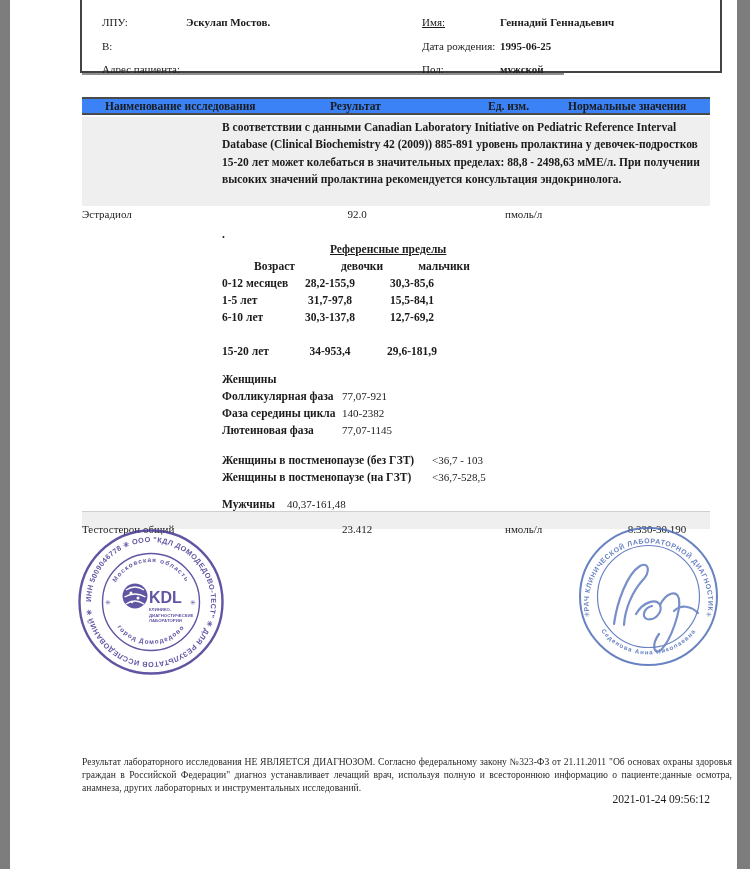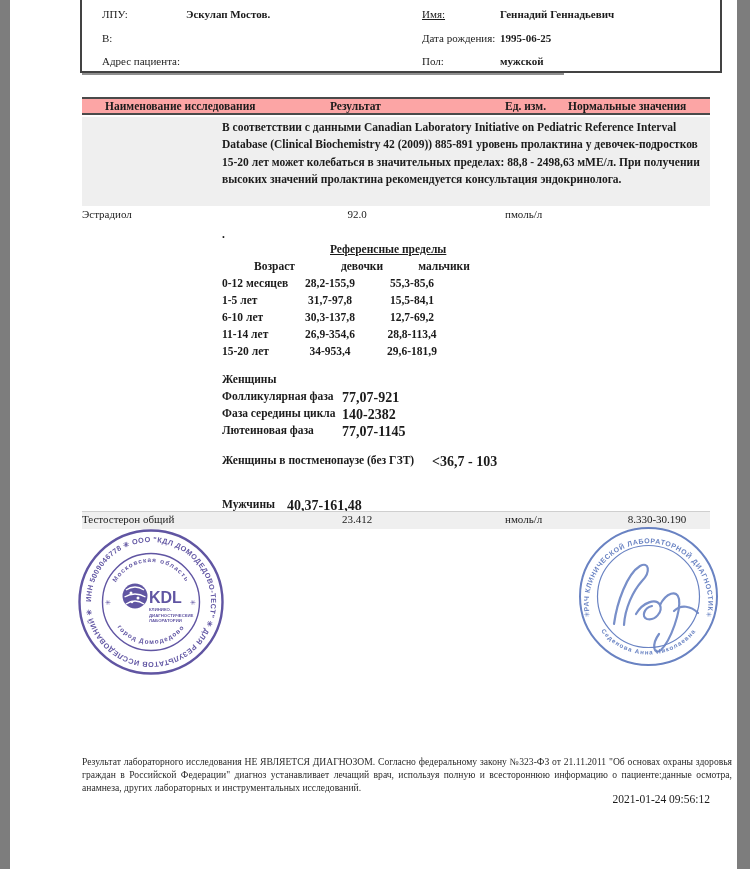--- a/index.html
+++ b/index.html
@@ -11,49 +11,49 @@
   .edge { position:absolute; top:0; bottom:0; background:#7d7d7d; }
   .edge-left { left:0; width:10px; }
   .edge-right { left:737px; width:13px; }
 
   
   .hdr-box {
     position:absolute; left:80px; top:-16px; width:642px; height:89px;
     border:2px solid #434343; background:#fff;
   }
   .hdr-shadow { position:absolute; left:82px; top:73px; width:482px; height:2px; background:#8f8f8f; }
-  .hdr-item { position:absolute; font-size:11px; white-space:nowrap; }
+  .hdr-item { position:absolute; font-size:11px; white-space:nowrap;margin-top:8px; }
   .hdr-val { font-weight:bold; }
 
   
   .tbl-head {
     position:absolute; left:82px; top:97px; width:628px; height:18px;
-    background:#fca5a5; border-top:2px solid #4a4a4a; border-bottom:2px solid #4a4a4a;
+    background:#3b82f6; border-top:2px solid #4a4a4a; border-bottom:2px solid #4a4a4a;
     font-weight:bold; font-size:11.5px;
   }
   .tbl-head span { position:absolute; top:1px; white-space:nowrap; }
   .comment-block {
     position:absolute; left:82px; top:117px; width:628px; height:89px;
     background:#efefef; padding:2px 10px 0 140px;
     font-weight:bold; font-size:11.5px; line-height:17.4px;
   }
   .row { position:absolute; left:82px; width:628px; height:17px; font-size:11px; }
   .row .name { position:absolute; left:0; white-space:nowrap; }
   .row .result { position:absolute; left:200px; width:150px; text-align:center; font-weight:normal; }
   .row .units { position:absolute; left:423px; white-space:nowrap; }
   .row .normal { position:absolute; left:500px; width:150px; text-align:center; white-space:nowrap; }
-  .row-testosterone { background:#efefef; border-top:1px solid #cfcfcf; padding-top:1px; height:18px; }
+  .row-testosterone { background:#efefef; border-top:1px solid #cfcfcf; padding-top:11px; height:18px; }
 
   
   .ref { position:absolute; font-weight:bold; font-size:11.5px; white-space:nowrap; }
   .ref-c2 { position:absolute; left:292px; width:76px; text-align:center; }
   .ref-c3 { position:absolute; left:372px; width:80px; text-align:center; }
   .ref-line { position:absolute; left:0; width:750px; height:17px; }
   .ref-line .lab { position:absolute; left:222px; font-weight:bold; font-size:11.5px; white-space:nowrap; }
-  .ref-line .val { position:absolute; font-weight:bold; font-size:14px; white-space:nowrap; }
+  .ref-line .val { position:absolute; font-weight:normal; font-size:11px; white-space:nowrap; }
 
   
   .stamp { position:absolute; }
   .stamp svg { display:block; }
 
   
   .footer-text {
     position:absolute; left:82px; top:755px; width:650px;
     font-size:9.6px; line-height:13px; text-align:justify; color:#2a2a2a;
   }
@@ -82,21 +82,21 @@
     <span class="hdr-item" style="left:340px; top:46px;">Дата рождения:</span>
     <span class="hdr-item hdr-val" style="left:418px; top:46px;">1995-06-25</span>
     <span class="hdr-item" style="left:340px; top:69px;">Пол:</span>
     <span class="hdr-item hdr-val" style="left:418px; top:69px;">мужской</span>
   </div>
   <div class="hdr-shadow"></div>
 
   <div class="tbl-head">
     <span style="left:23px;">Наименование исследования</span>
     <span style="left:248px;">Результат</span>
-    <span style="left:423px;">Ед. изм.</span>
+    <span style="left:406px;">Ед. изм.</span>
     <span style="left:486px;">Нормальные значения</span>
   </div>
 
   <div class="comment-block">В соответствии с данными Canadian Laboratory Initiative on Pediatric Reference Interval Database (Clinical Biochemistry 42 (2009)) 885-891 уровень пролактина у девочек-подростков 15-20 лет может колебаться в значительных пределах: 88,8 - 2498,63 мМЕ/л. При получении высоких значений пролактина рекомендуется консультация эндокринолога.</div>
 
   <div class="row" style="top:208px;">
     <span class="name">Эстрадиол</span>
     <span class="result">92.0</span>
     <span class="units">пмоль/л</span>
   </div>
@@ -105,37 +105,32 @@
   <span class="ref" style="left:330px; top:243px;text-decoration:underline;">Референсные пределы</span>
 
   <div class="ref-line" style="top:260px;margin-left:32px;">
     <span class="ref" style="left:222px;">Возраст</span>
     <span class="ref ref-c2">девочки</span>
     <span class="ref ref-c3">мальчики</span>
   </div>
   <div class="ref-line" style="top:277px;">
     <span class="ref" style="left:222px;">0-12 месяцев</span>
     <span class="ref ref-c2">28,2-155,9</span>
-    <span class="ref ref-c3">55,3-85,6</span>
+    <span class="ref ref-c3">30,3-85,6</span>
   </div>
   <div class="ref-line" style="top:294px;">
     <span class="ref" style="left:222px;">1-5 лет</span>
     <span class="ref ref-c2">31,7-97,8</span>
     <span class="ref ref-c3">15,5-84,1</span>
   </div>
   <div class="ref-line" style="top:311px;">
     <span class="ref" style="left:222px;">6-10 лет</span>
     <span class="ref ref-c2">30,3-137,8</span>
     <span class="ref ref-c3">12,7-69,2</span>
   </div>
-  <div class="ref-line" style="top:328px;">
-    <span class="ref" style="left:222px;">11-14 лет</span>
-    <span class="ref ref-c2">26,9-354,6</span>
-    <span class="ref ref-c3">28,8-113,4</span>
-  </div>
   <div class="ref-line" style="top:345px;">
     <span class="ref" style="left:222px;">15-20 лет</span>
     <span class="ref ref-c2">34-953,4</span>
     <span class="ref ref-c3">29,6-181,9</span>
   </div>
 
   <span class="ref" style="left:222px; top:373px;">Женщины</span>
   <div class="ref-line" style="top:390px;">
     <span class="lab">Фолликулярная фаза</span>
     <span class="val" style="left:342px;">77,07-921</span>
@@ -145,20 +140,24 @@
     <span class="val" style="left:342px;">140-2382</span>
   </div>
   <div class="ref-line" style="top:424px;">
     <span class="lab">Лютеиновая фаза</span>
     <span class="val" style="left:342px;">77,07-1145</span>
   </div>
 
   <div class="ref-line" style="top:454px;">
     <span class="lab">Женщины в постменопаузе (без ГЗТ)</span>
     <span class="val" style="left:432px;">&lt;36,7 - 103</span>
+  </div>
+  <div class="ref-line" style="top:471px;">
+    <span class="lab">Женщины в постменопаузе (на ГЗТ)</span>
+    <span class="val" style="left:432px;">&lt;36,7-528,5</span>
   </div>
 
   <div class="ref-line" style="top:498px;">
     <span class="lab">Мужчины</span>
     <span class="val" style="left:287px;">40,37-161,48</span>
   </div>
 
   <div class="row row-testosterone" style="top:511px;">
     <span class="name">Тестостерон общий</span>
     <span class="result">23.412</span>

